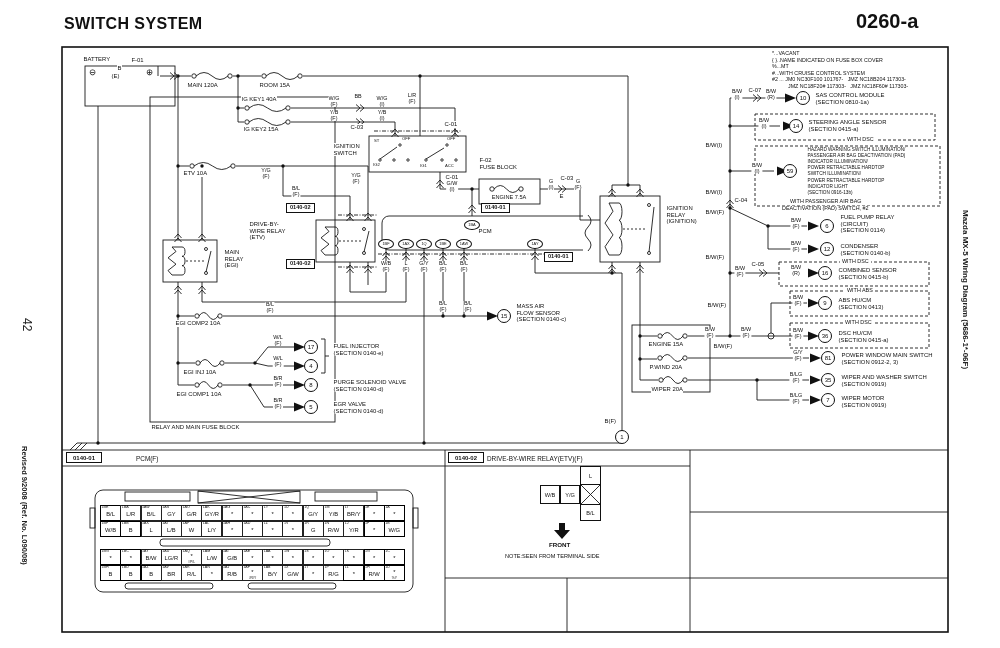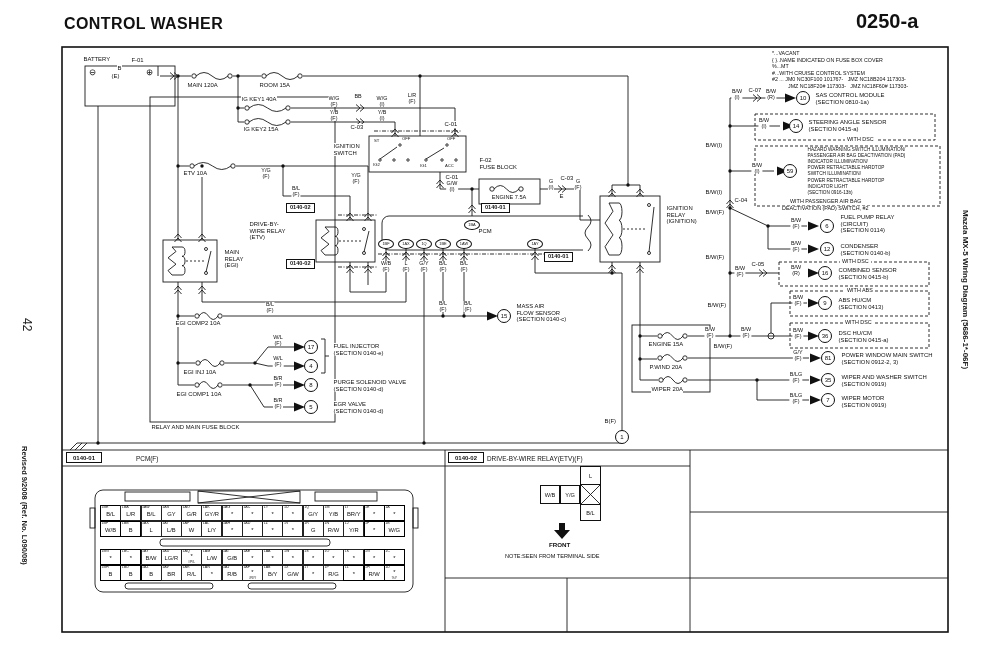--- a/index.html
+++ b/index.html
@@ -845,22 +845,22 @@
         <span>Y/G</span>
       </div>
       <div class="dcell" style="left: 580px; top: 466px; width: 21px; height: 19px;">
         <span>L</span>
       </div>
       <div class="dcell" style="left: 580px; top: 504px; width: 21px; height: 17px;">
         <span>B/L</span>
       </div>
     </div>
 
-  <div class="abs" id="title">CONTROL WASHER</div>
-  <div class="abs" id="code">0250-a</div>
+  <div class="abs" id="title">SWITCH SYSTEM</div>
+  <div class="abs" id="code">0260-a</div>
   <div class="vtext" id="pageno">42</div>
   <div class="vtext" id="rev">Revised 9/2008 (Ref. No. L090/08)</div>
   <div class="vtext" id="sidetitle">Mazda MX-5 Wiring Diagram (5686-1*-06F)</div>
 
   <div id="f-lref">0140-01</div>
   <div class="fname" id="f-lname">PCM(F)</div>
   <div id="f-rref">0140-02</div>
   <div class="fname" id="f-rname">DRIVE-BY-WIRE RELAY(ETV)(F)</div>
   <div id="front">FRONT</div>
   <div id="note">NOTE:SEEN FROM TERMINAL SIDE</div>

